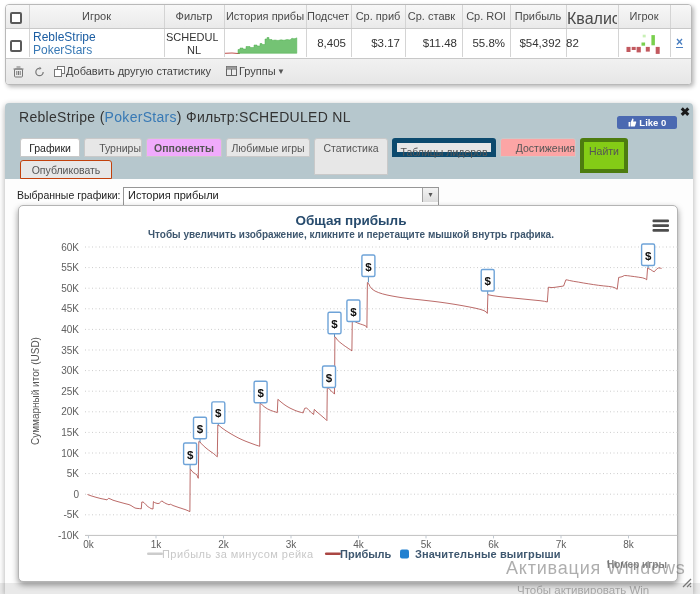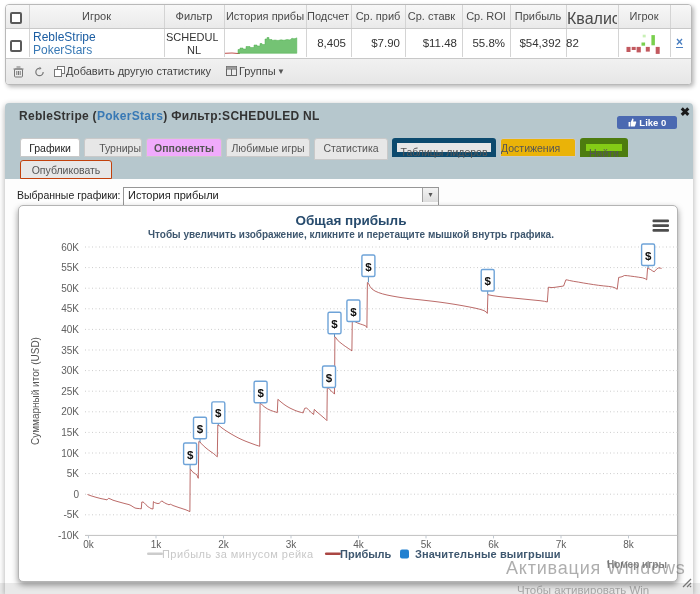--- a/index.html
+++ b/index.html
@@ -58,21 +58,21 @@
 <rect x="27.8" y="18.9" width="4" height="4.7"></rect>
 <rect x="37.7" y="18.9" width="4" height="7"></rect>
 </g>
 <g fill="#79d04d">
 <rect x="23.5" y="14.5" width="3.6" height="3.2"></rect>
 <rect x="33.4" y="7.1" width="3.5" height="10.2"></rect>
 </g>
 <rect x="24.7" y="6.7" width="3" height="2.7" fill="#c9f0b6"></rect>
 </svg>
 <div class="abs" style="left:306px;top:37px;width:40px;text-align:right;font-size:11.5px;color:#333">8,405</div>
-<div class="abs" style="left:351px;top:37px;width:49px;text-align:right;font-size:11.5px;color:#333">$7.90</div>
+<div class="abs" style="left:351px;top:37px;width:49px;text-align:right;font-size:11.5px;color:#333">$3.17</div>
 <div class="abs" style="left:405px;top:37px;width:52px;text-align:right;font-size:11.5px;color:#333">$11.48</div>
 <div class="abs" style="left:462px;top:37px;width:43px;text-align:right;font-size:11.5px;color:#333">55.8%</div>
 <div class="abs" style="left:510px;top:37px;width:51px;text-align:right;font-size:11.5px;color:#333">$54,392</div>
 <div class="abs" style="left:566px;top:37px;width:43px;font-size:11.5px;color:#333">82</div>
 <div class="abs" style="left:676px;top:35px;font-size:12px;font-weight:bold;color:#4a7fc1;text-decoration:underline">×</div>
 
 <svg width="11" height="12" viewBox="0 0 11 12" style="position:absolute;left:13px;top:66px">
     <g stroke="#777" stroke-width="1" fill="none">
       <rect x="1.5" y="3" width="8" height="8" rx="1"></rect>
       <line x1="0.5" y1="3" x2="10.5" y2="3"></line>
@@ -103,36 +103,36 @@
     <rect x="0.5" y="0.5" width="10" height="2.5" fill="#999" stroke="none"></rect>
   </svg>
 <div class="abs" style="left:66px;top:65px;font-size:11px;color:#444">Добавить другую статистику</div>
 <div class="abs" style="left:239px;top:65px;font-size:11px;color:#444">Группы</div>
 <div class="abs" style="left:277px;top:67px;font-size:8px;color:#555">▼</div>
 
 <div class="abs" style="left:5px;top:103px;width:688px;height:491px;background:#fdfdfd;border-radius:4px 4px 0 0;box-shadow:0 2px 6px rgba(0,0,0,0.33)">
   <div class="abs" style="left:0;top:0;width:688px;height:76px;background:#b6c7cd;border-radius:4px 4px 0 0"></div>
 </div>
 
-<div class="abs" style="left:19px;top:109px;font-size:12px;font-weight:bold;color:#333;letter-spacing:0.3px">RebleStripe (<span style="color:#3879b5">PokerStars</span>) Фильтр:SCHEDULED NL</div>
+<div class="abs" style="left:19px;top:109px;font-size:14px;font-weight:normal;color:#333;letter-spacing:0.3px">RebleStripe (<span style="color:#3879b5">PokerStars</span>) Фильтр:SCHEDULED NL</div>
 <div class="abs" style="left:680px;top:105px;font-size:12px;font-weight:bold;color:#1a1a1a">✖</div>
 
 <div class="abs" style="left:617px;top:116px;width:60px;height:13px;background:#4b69b1;border-radius:2.5px;color:#fff;font-size:9.5px;font-weight:bold;line-height:13px;text-align:center">
 <svg width="9" height="9" viewBox="0 0 16 16" style="vertical-align:-1px">
       <path fill="#fff" d="M1,7 h3 v8 H1 z M5,15 V7 L8,1 c1.5,0 2,1 1.7,2.5 L9,6 h4.5 c1,0 1.5,1 1,2 l-2,6 c-0.3,0.7-1,1-1.7,1 z"></path>
     </svg> Like 0</div>
 
 <div class="abs" style="left:20px;top:138px;width:60px;height:19px;background:#fff;border:1px solid #c9c9c9;border-radius:3px 3px 0 0;text-align:center;font-size:10.5px;font-weight:normal;color:#222;line-height:18px">Графики</div>
 <div class="abs" style="left:84px;top:138px;width:58px;height:19px;background:#e7e7e7;border:1px solid #c9c9c9;border-radius:3px 3px 0 0;text-align:right;font-size:10.5px;font-weight:normal;color:#555;line-height:18px">Турниры</div>
 <div class="abs" style="left:146px;top:138px;width:76px;height:19px;background:#f0abfc;border:1px solid #c9c9c9;border-radius:3px 3px 0 0;text-align:center;font-size:10.5px;font-weight:bold;color:#555;line-height:18px">Оппоненты</div>
 <div class="abs" style="left:226px;top:138px;width:84px;height:19px;background:#e7e7e7;border:1px solid #c9c9c9;border-radius:3px 3px 0 0;text-align:center;font-size:10.5px;font-weight:normal;color:#555;line-height:18px">Любимые игры</div>
-<div class="abs" style="left:314px;top:138px;width:74px;height:22px;background:#e7e7e7;border:1px solid #c9c9c9;border-radius:3px 3px 0 0;text-align:center;font-size:10.5px;font-weight:normal;color:#555;line-height:18px">Статистика</div>
+<div class="abs" style="left:314px;top:138px;width:74px;height:37px;background:#e7e7e7;border:1px solid #c9c9c9;border-radius:3px 3px 0 0;text-align:center;font-size:10.5px;font-weight:normal;color:#555;line-height:18px">Статистика</div>
 <div class="abs" style="left:392px;top:138px;width:104px;height:19px;background:#e7e7e7;border:5px solid #0c4a6e;border-radius:3px 3px 0 0;text-align:center;font-size:10.5px;font-weight:normal;color:#555;line-height:18px">Таблицы лидеров</div>
-<div class="abs" style="left:500px;top:138px;width:76px;height:19px;background:#eab308;border:1px solid #c9c9c9;border-radius:3px 3px 0 0;text-align:left;font-size:10.5px;font-weight:normal;color:#555;line-height:18px">Достижения</div>
-<div class="abs" style="left:580px;top:138px;width:48px;height:19px;background:#84cc16;border:6px solid #4d7c0f;border-radius:3px 3px 0 0;text-align:center;font-size:10.5px;font-weight:normal;color:#555;line-height:18px">Найти</div>
+<div class="abs" style="left:500px;top:138px;width:76px;height:19px;background:#fca5a5;border:1px solid #c9c9c9;border-radius:3px 3px 0 0;text-align:right;font-size:10.5px;font-weight:normal;color:#555;line-height:18px">Достижения</div>
+<div class="abs" style="left:580px;top:138px;width:48px;height:35px;background:#84cc16;border:4px solid #4d7c0f;border-radius:3px 3px 0 0;text-align:center;font-size:10.5px;font-weight:normal;color:#555;line-height:18px">Найти</div>
 <div class="abs" style="left:20px;top:160px;width:92px;height:19px;background:#e7e7e7;border:1px solid #c2410c;border-radius:3px 3px 0 0;text-align:center;font-size:10.5px;color:#555;line-height:18px">Опубликовать</div>
 
 <div class="abs" style="left:17px;top:189px;font-size:10.5px;color:#222">Выбранные графики:</div>
 <div class="abs" style="left:123px;top:187px;width:316px;height:31px;background:#fff;border:1px solid #969696">
   <div class="abs" style="left:4px;top:1px;font-size:11px;color:#222">История прибыли</div>
   <div class="abs" style="right:0;top:0;width:16px;height:14px;background:linear-gradient(#f2f2f2,#ddd);border-left:1px solid #a0a0a0;text-align:center;font-size:8px;color:#555;line-height:14px">▾</div>
 </div>
 
 <div class="abs" style="left:18px;top:205px;width:660px;height:377px;background:#fff;border:1px solid #b4b4b4;border-radius:5px;box-shadow:0 3px 6px rgba(0,0,0,0.4)">
 <svg width="660" height="377" style="position:absolute;left:0;top:0">

